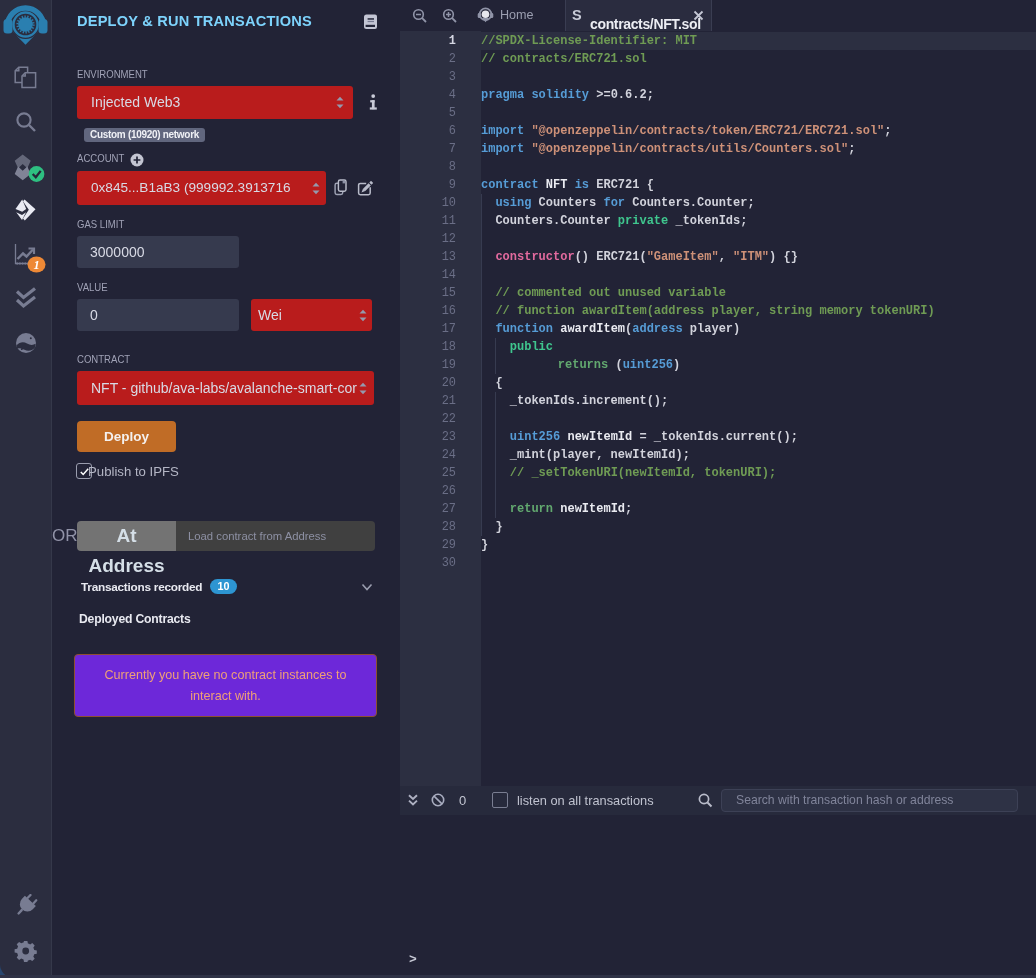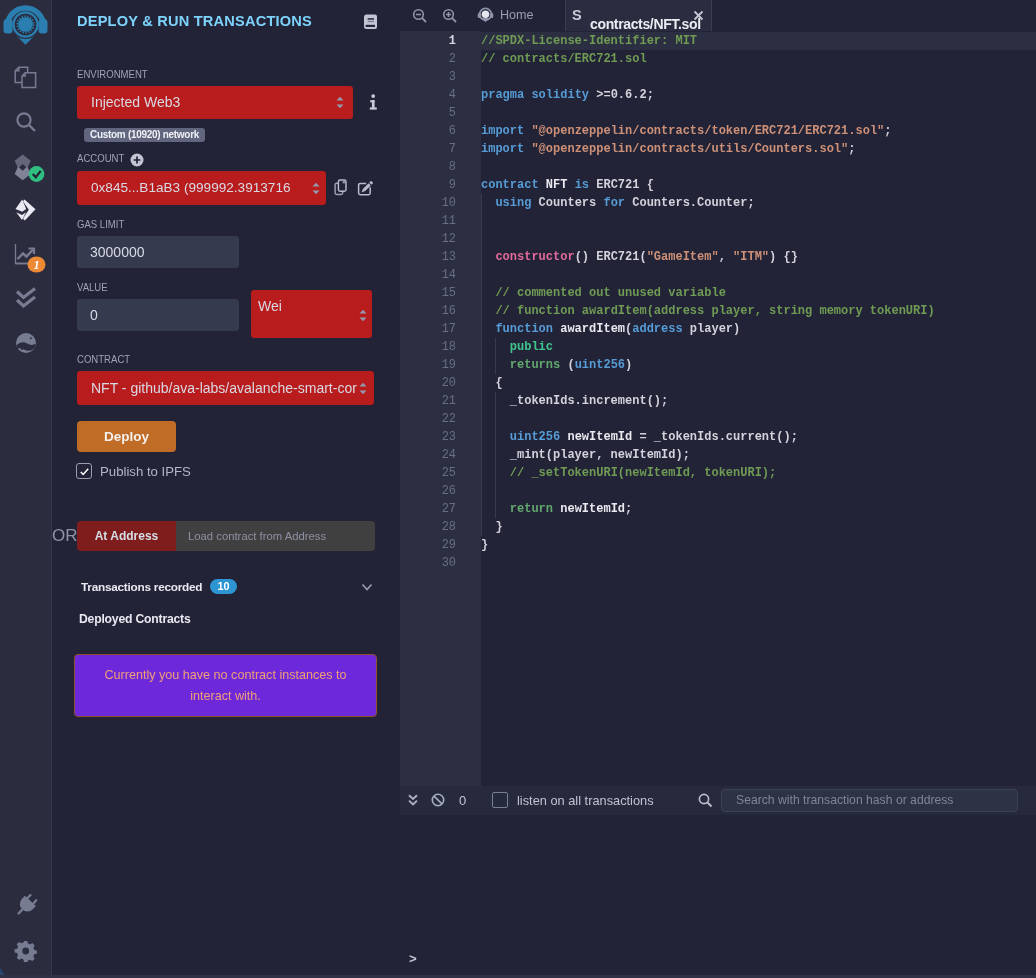--- a/index.html
+++ b/index.html
@@ -73,42 +73,42 @@
           <path d="M3.2 -1.55 H11 V1.55 H3.2 Z M3.1 -1.55 L-0.6 0 L3.1 1.55 Z"></path>
           <rect x="11.9" y="-1.55" width="2.6" height="3.1" rx="0.7"></rect>
         </g>
       </svg>
 
     <div class="label" style="left:25px;top:218px;">GAS LIMIT</div>
     <div class="inp" style="left:25px;top:236px;width:162px;height:32px;">3000000</div>
 
     <div class="label" style="left:25px;top:281px;">VALUE</div>
     <div class="inp" style="left:25px;top:299px;width:162px;height:32px;">0</div>
-    <div class="sel" style="left:199px;top:290px;width:121px;height:48px;padding-left:7px;">Wei</div>
+    <div class="sel" style="left:199px;top:299px;width:121px;height:32px;padding-left:7px;">Wei</div>
     <svg class="abs" style="left:306px;top:308px;" width="10" height="15" viewBox="0 0 10 15">
         <path d="M1.5 5.5 L5 1.8 L8.5 5.5 Z M1.5 9.5 L5 13.2 L8.5 9.5 Z" fill="#9599ad"></path>
       </svg>
 
     <div class="label" style="left:25px;top:353px;">CONTRACT</div>
     <div class="sel" style="left:25px;top:371px;width:297px;height:34px;line-height:34px;padding-right:14px;">NFT - github/ava-labs/avalanche-smart-cor</div>
     <svg class="abs" style="left:306px;top:381px;" width="10" height="15" viewBox="0 0 10 15">
         <path d="M1.5 5.5 L5 1.8 L8.5 5.5 Z M1.5 9.5 L5 13.2 L8.5 9.5 Z" fill="#9599ad"></path>
       </svg>
 
     <div class="abs" style="left:25px;top:421px;width:99px;height:31px;background:#c06c26;border-radius:4px;text-align:center;line-height:31px;font-size:13.5px;font-weight:bold;color:#f4f0ee;">Deploy</div>
 
     <div class="abs" style="left:24px;top:463px;width:16px;height:16px;border:1px solid #9a9dae;border-radius:3px;"></div>
     <svg class="abs" style="left:28px;top:468px;" width="9" height="8" viewBox="0 0 9 8">
         <path d="M0.8 4 L3.2 6.5 L8.2 0.8" stroke="#ffffff" stroke-width="1.5" fill="none"></path>
       </svg>
-    <div class="abs" style="left:48px;top:464px;font-size:13.2px;color:#b4b6c5;">Publish to IPFS</div>
+    <div class="abs" style="left:36px;top:464px;font-size:13.2px;color:#b4b6c5;">Publish to IPFS</div>
 
     <div class="abs" style="left:0;top:494px;width:348px;text-align:left;font-size:17px;color:#9193a8;margin-top:32px;">OR</div>
 
-    <div class="abs" style="left:25px;top:521px;width:99px;height:30px;background:#7f1d1d;border-radius:4px 0 0 4px;text-align:center;line-height:30px;font-size:12px;font-weight:bold;color:#d5dfe7;">At Address</div>
+    <div class="abs" style="left:25px;top:521px;width:99px;height:30px;background:#737373;border-radius:4px 0 0 4px;text-align:center;line-height:30px;font-size:19px;font-weight:bold;color:#d5dfe7;">At Address</div>
     <div class="abs" style="left:124px;top:521px;width:199px;height:30px;background:#404040;border-radius:0 4px 4px 0;line-height:30px;font-size:11.3px;color:#8d90a3;padding-left:12px;">Load contract from Address</div>
 
     <div class="abs" style="left:29px;top:580px;font-size:11.8px;font-weight:bold;color:#e8e9f0;letter-spacing:-0.25px;">Transactions recorded</div>
     <div class="abs" style="left:158px;top:579px;width:27px;height:15px;background:#2d95d2;border-radius:8px;text-align:center;line-height:15px;font-size:10.8px;font-weight:bold;color:#fff;">10</div>
     <svg class="abs" style="left:309px;top:583px;" width="12" height="9" viewBox="0 0 12 9">
         <path d="M1.5 1.5 L6 6.5 L10.5 1.5" stroke="#9a9dae" stroke-width="1.6" fill="none"></path>
       </svg>
 
     <div class="abs" style="left:27px;top:612px;font-size:12.2px;font-weight:bold;color:#e8e9f0;letter-spacing:-0.2px;">Deployed Contracts</div>
 
@@ -267,28 +267,29 @@
           <div class="cl" style="top: 1px;"><span class="c">//SPDX-License-Identifier: MIT</span></div>
           <div class="cl" style="top: 19px;"><span class="c">// contracts/ERC721.sol</span></div>
           <div class="cl" style="top: 37px;"></div>
           <div class="cl" style="top: 55px;"><span class="k">pragma</span> <span class="k">solidity</span> &gt;=0.6.2;</div>
           <div class="cl" style="top: 73px;"></div>
           <div class="cl" style="top: 91px;"><span class="k">import</span> <span class="s">"@openzeppelin/contracts/token/ERC721/ERC721.sol"</span>;</div>
           <div class="cl" style="top: 109px;"><span class="k">import</span> <span class="s">"@openzeppelin/contracts/utils/Counters.sol"</span>;</div>
           <div class="cl" style="top: 127px;"></div>
           <div class="cl" style="top: 145px;"><span class="k">contract</span> <span class="b">NFT</span> <span class="k">is</span> ERC721 {</div>
           <div class="cl" style="top: 163px;">  <span class="k">using</span> Counters <span class="k">for</span> Counters.Counter;</div>
+          <div class="cl" style="top: 181px;">  Counters.Counter <span class="g">private</span> _tokenIds;</div>
           <div class="cl" style="top: 199px;"></div>
           <div class="cl" style="top: 217px;">  <span class="p">constructor</span>() ERC721(<span class="s">"GameItem"</span>, <span class="s">"ITM"</span>) {}</div>
           <div class="cl" style="top: 235px;"></div>
           <div class="cl" style="top: 253px;">  <span class="c">// commented out unused variable</span></div>
           <div class="cl" style="top: 271px;">  <span class="c">// function awardItem(address player, string memory tokenURI)</span></div>
           <div class="cl" style="top: 289px;">  <span class="k">function</span> <span class="b">awardItem</span>(<span class="k">address</span> player)</div>
           <div class="cl" style="top: 307px;">    <span class="g">public</span></div>
-          <div class="cl" style="top: 325px;">    <span class="r">returns</span> (<span class="k">uint256</span>)</div>
+          <div class="cl" style="top: 325px; margin-left: 48px;">    <span class="r">returns</span> (<span class="k">uint256</span>)</div>
           <div class="cl" style="top: 343px;">  {</div>
           <div class="cl" style="top: 361px;">    _tokenIds.increment();</div>
           <div class="cl" style="top: 379px;"></div>
           <div class="cl" style="top: 397px;">    <span class="k">uint256</span> <span class="b">newItemId</span> = _tokenIds.current();</div>
           <div class="cl" style="top: 415px;">    _mint(player, newItemId);</div>
           <div class="cl" style="top: 433px;">    <span class="c">// _setTokenURI(newItemId, tokenURI);</span></div>
           <div class="cl" style="top: 451px;"></div>
           <div class="cl" style="top: 469px;">    <span class="r">return</span> <span class="b">newItemId</span>;</div>
           <div class="cl" style="top: 487px;">  }</div>
           <div class="cl" style="top: 505px;">}</div>

